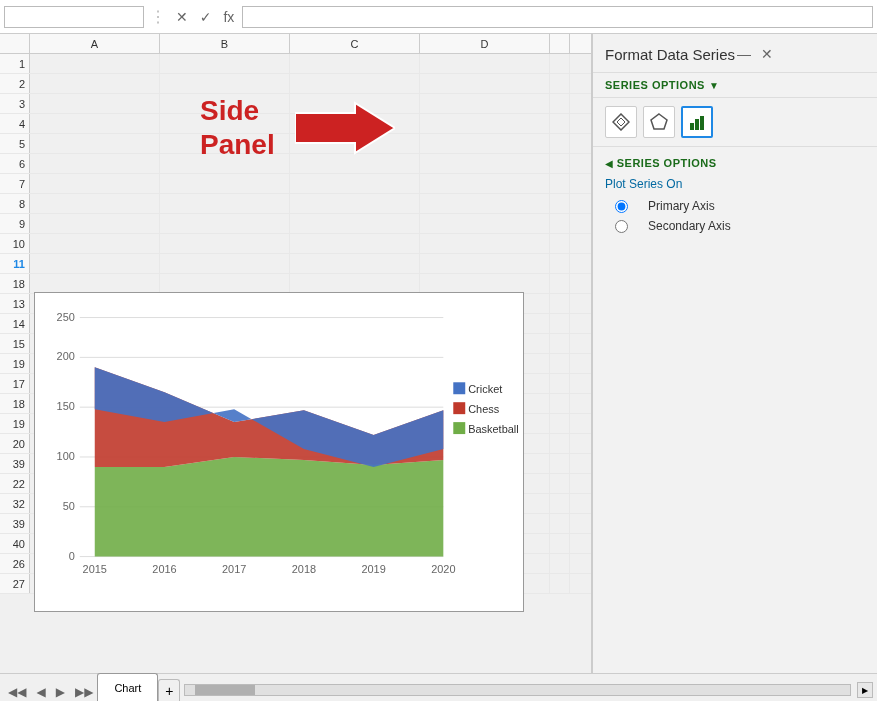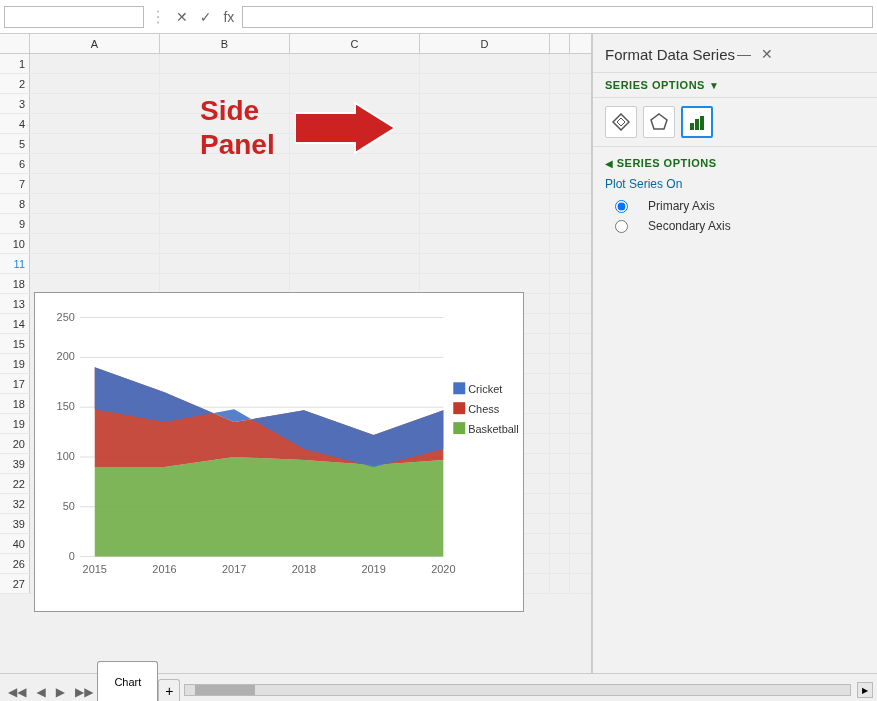--- a/index.html
+++ b/index.html
@@ -25,21 +25,21 @@
     
     .col-headers { display: flex; background: #f8f8f8; border-bottom: 1px solid #ccc; height: 20px; }
     .row-num-header { width: 30px; min-width: 30px; border-right: 1px solid #ccc; background: #f8f8f8; }
     .col-header { width: 130px; min-width: 130px; border-right: 1px solid #ccc; text-align: center; font-size: 11px; color: #333; line-height: 20px; background: #f8f8f8; }
     .col-header-e { width: 20px; min-width: 20px; border-right: 1px solid #ccc; background: #f8f8f8; }
 
     
     .rows-container { flex: 1; overflow: hidden; position: relative; }
     .spreadsheet-row { display: flex; height: 20px; border-bottom: 1px solid #e8e8e8; }
     .row-num { width: 30px; min-width: 30px; border-right: 1px solid #ccc; text-align: right; padding-right: 4px; font-size: 11px; color: #333; line-height: 20px; background: #f8f8f8; }
-    .row-num.highlighted { color: #1e88e5; font-weight: normal; }
+    .row-num.highlighted { color: #1e88e5; font-weight: bold; }
     .cell { width: 130px; min-width: 130px; border-right: 1px solid #e8e8e8; padding: 0 4px; font-size: 11px; }
     .cell-e { width: 20px; min-width: 20px; border-right: 1px solid #e8e8e8; }
 
     
     .chart-container {
       position: absolute; left: 34px; top: 238px; width: 490px; height: 320px;
       background: #fff; border: 1px solid #999;
     }
 
     
@@ -88,21 +88,21 @@
     .radio-item input[type="radio"] { cursor: pointer; }
 
     
     .bottom-bar {
       height: 28px; background: #f0f0f0; border-top: 1px solid #ccc;
       display: flex; align-items: flex-end; padding: 0 4px;
     }
     .tab-nav { display: flex; align-items: center; gap: 2px; }
     .tab-arrow { background: none; border: none; cursor: pointer; font-size: 12px; color: #666; padding: 2px 4px; }
     .sheet-tab {
-      height: 40px; padding: 0 16px; background: #fff; border: 1px solid #bbb;
+      height: 28px; padding: 0 16px; background: #fff; border: 1px solid #bbb;
       border-bottom: none; font-size: 11px; cursor: pointer; display: flex; align-items: center;
       border-top-left-radius: 3px; border-top-right-radius: 3px;
     }
     .sheet-tab.active { background: #fff; border-color: #999; font-weight: normal; }
     .add-sheet-btn {
       width: 22px; height: 22px; background: none; border: 1px solid #bbb;
       border-bottom: none; cursor: pointer; font-size: 14px; display: flex; align-items: center;
       justify-content: center; border-top-left-radius: 3px; border-top-right-radius: 3px;
     }
     .scroll-bar-h {

